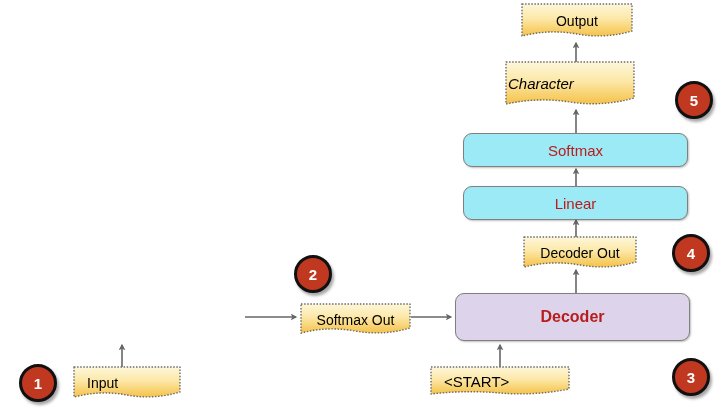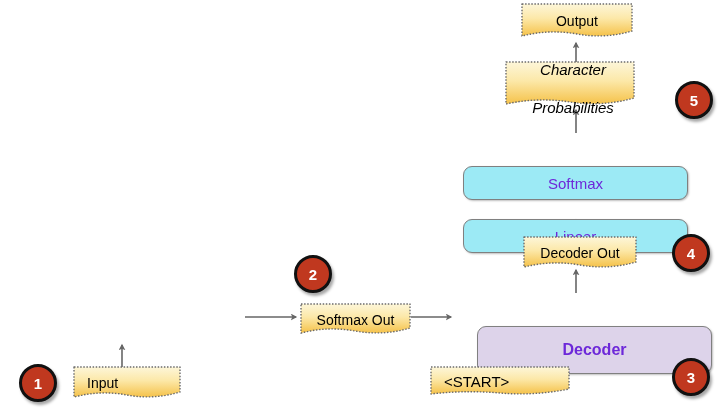--- a/index.html
+++ b/index.html
@@ -29,23 +29,22 @@
   }
 
   
   .node {
     position: absolute;
     box-sizing: border-box;
     display: flex;
     align-items: center;
     justify-content: center;
     font-size: 15px;
-    color: #6d28d9;
+    color: #b91c1c;
     white-space: nowrap;
-    margin-top: 33px;
   }
 
   
   .proc {
     border: 1px solid #808080;
     border-radius: 9px;
     box-shadow: 1px 1px 2px rgba(0,0,0,0.25);
   }
   .proc.bold  { font-weight: bold; font-size: 16px; }
   .proc.enc   { background: #cfdfee; }
@@ -145,24 +144,23 @@
     <svg class="shape" viewBox="0 0 112 36" preserveAspectRatio="none">
       <path d="M1,1 L111,1 L111,28 Q84,36 56,31 Q28,26 1,33 Z" fill="url(#datagrad)" stroke="#6b6b6b" stroke-width="1.4" stroke-dasharray="1.5,1.6" stroke-linejoin="round"></path>
     </svg>
     <span class="lbl">Output</span>
   </div>
 
   <div class="datanode" style="left:505px; top:61px; width:130px; height:46px;">
     <svg class="shape" viewBox="0 0 130 46" preserveAspectRatio="none">
       <path d="M1,1 L129,1 L129,37 Q97,46 65,41 Q33,36 1,43 Z" fill="url(#datagrad)" stroke="#6b6b6b" stroke-width="1.4" stroke-dasharray="1.5,1.6" stroke-linejoin="round"></path>
     </svg>
-    <span class="lbl ital left" style="padding-left:3px;flex-direction:column;">
+    <span class="lbl ital left" style="padding-left:3px;">
       <span>Character</span>
         <br>
-      <span>Probabilities</span>
     </span>
   </div>
 
   <div class="node proc cyan" style="left:463px; top:133px; width:225px; height:34px;">
     <span>Softmax</span>
   </div>
 
   <div class="node proc cyan" style="left:463px; top:186px; width:225px; height:34px;">
     <span>Linear</span>
   </div>
@@ -175,21 +173,21 @@
   </div>
 
 
   <div class="datanode" style="left:300px; top:303px; width:111px; height:33px;">
     <svg class="shape" viewBox="0 0 111 33" preserveAspectRatio="none">
       <path d="M1,1 L110,1 L110,25 Q83,33 55,28 Q28,23 1,30 Z" fill="url(#datagrad)" stroke="#6b6b6b" stroke-width="1.4" stroke-dasharray="1.5,1.6" stroke-linejoin="round"></path>
     </svg>
     <span class="lbl">Softmax Out</span>
   </div>
 
-  <div class="node proc dec bold" style="left:477px; top:293px; width:235px; height:48px;">
+  <div class="node proc dec bold" style="left:455px; top:293px; width:235px; height:48px;">
     <span>Decoder</span>
   </div>
 
   <div class="datanode" style="left:430px; top:366px; width:140px; height:30px;">
     <svg class="shape" viewBox="0 0 140 30" preserveAspectRatio="none">
       <path d="M1,1 L139,1 L139,23 Q104,30 70,27 Q35,24 1,28 Z" fill="url(#datagrad)" stroke="#6b6b6b" stroke-width="1.4" stroke-dasharray="1.5,1.6" stroke-linejoin="round"></path>
     </svg>
     <span class="lbl left" style="padding-left:14px; font-size:15px;">&lt;START&gt;</span>
   </div>
 

